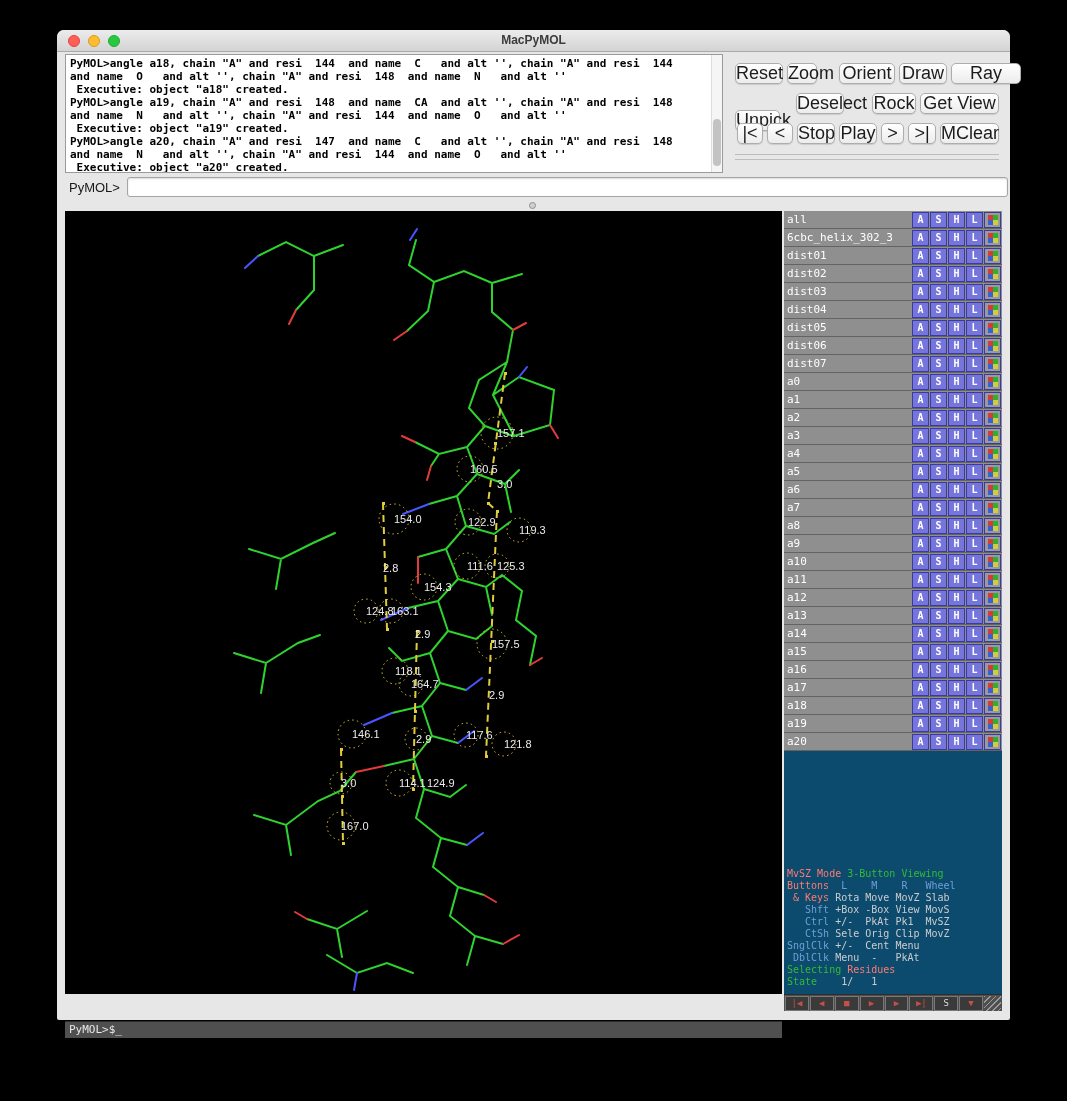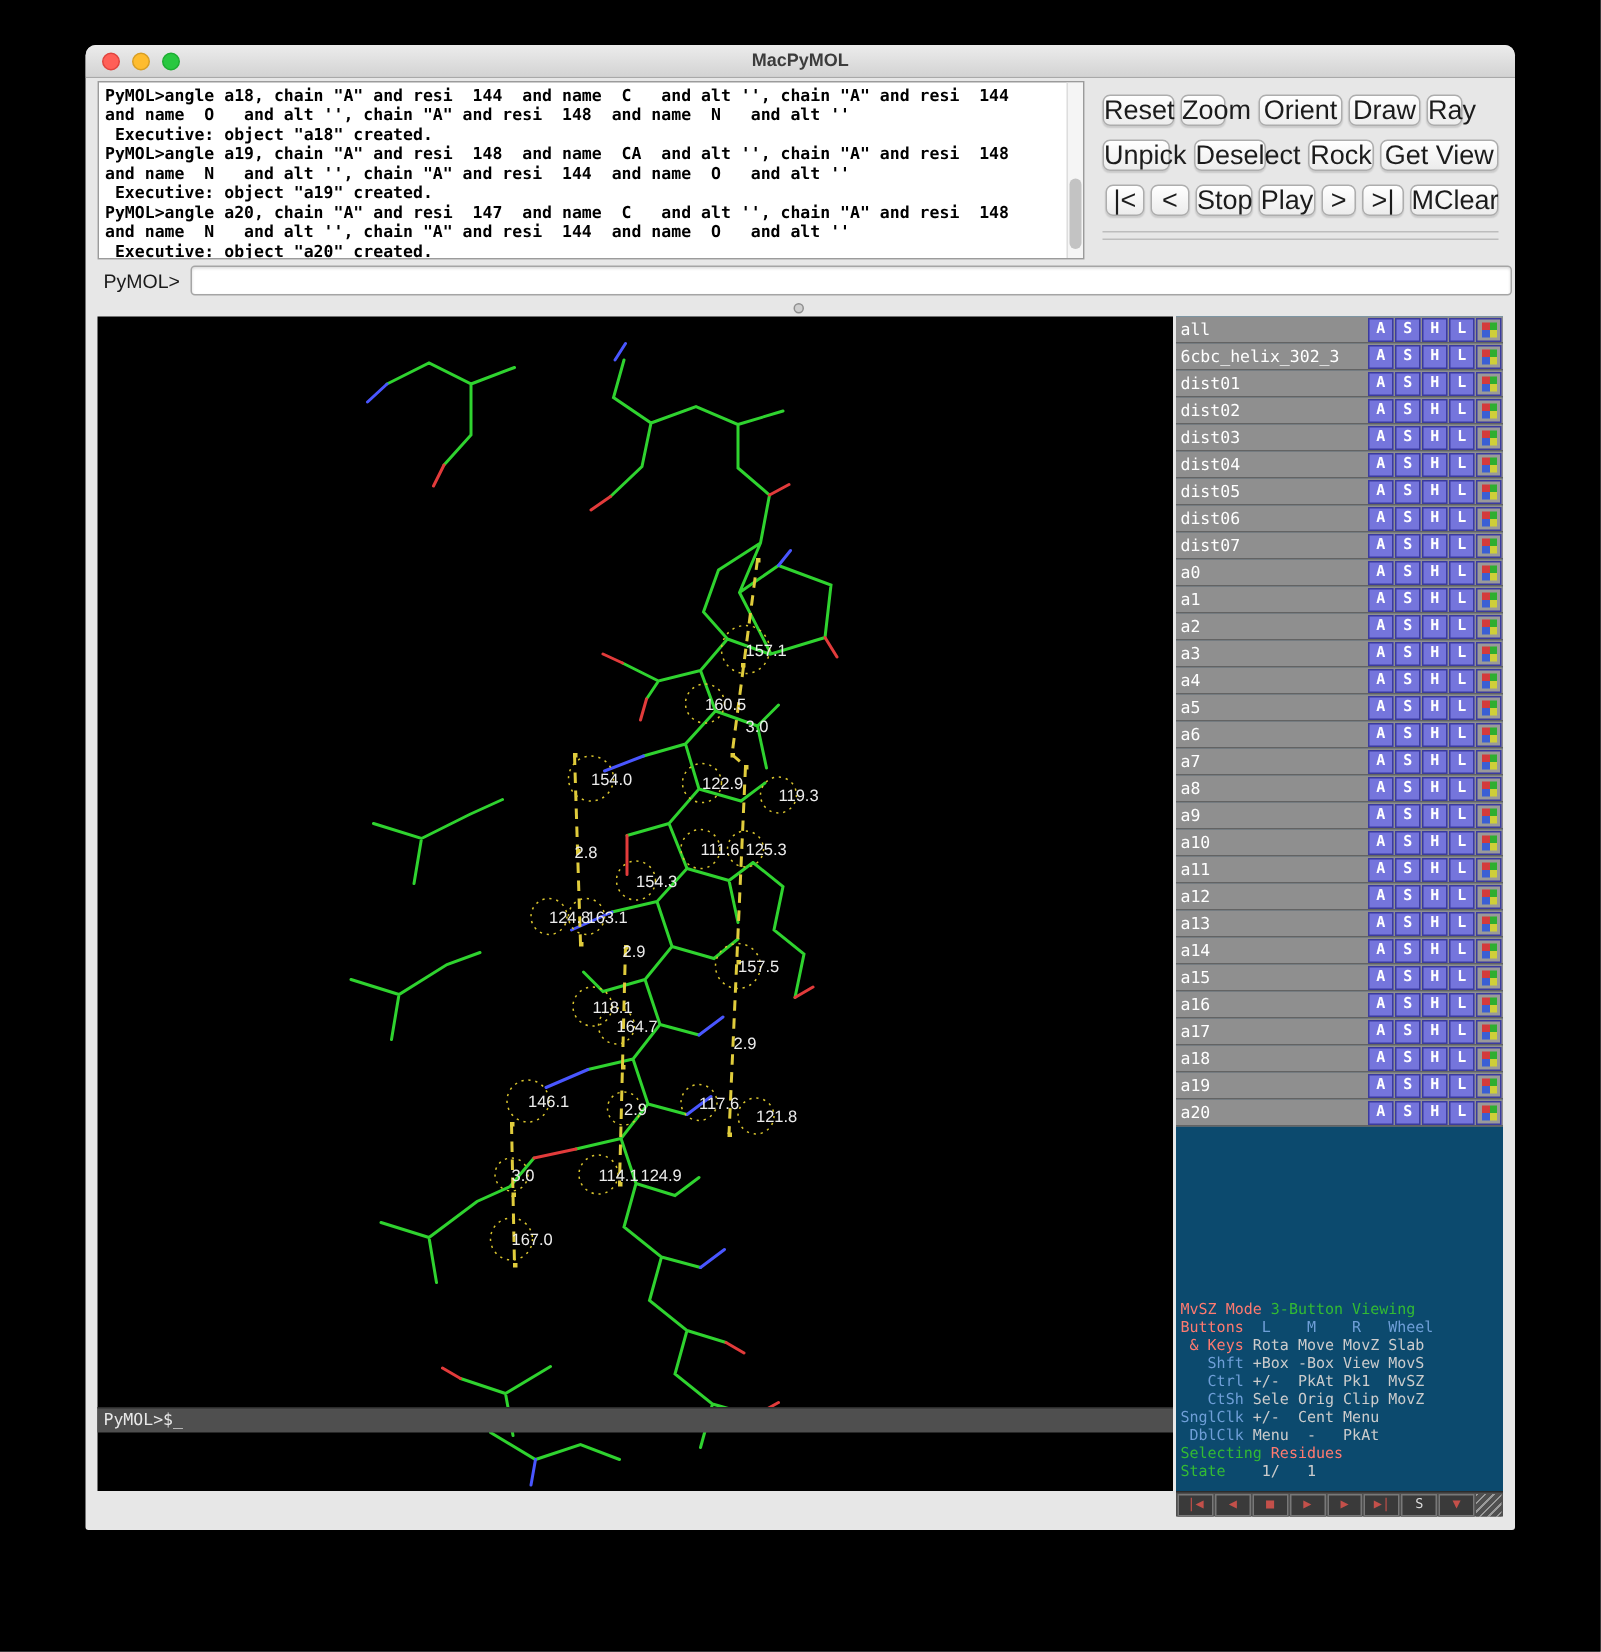--- a/index.html
+++ b/index.html
@@ -23,21 +23,21 @@
 #viewport{position:absolute;left:8px;top:181px;width:717px;height:783px;background:#000}
 #molsvg text{fill:#ececec;font-family:"Liberation Sans",sans-serif;font-size:11px}
 #objpanel{position:absolute;left:727px;top:181px;width:218px;height:783px;background:#0c4a6e;overflow:hidden}
 .orow{display:flex;align-items:center;height:18px;background:#8f8f8f;border-bottom:1px solid #636363}
 .oname{flex:1;font:11px "DejaVu Sans Mono",monospace;color:#fff;padding-left:3px;white-space:nowrap;overflow:hidden}
 .obtn{width:17px;height:16px;margin-right:1px;background:#7575dc;border:1px solid #3b3b9e;color:#fff;font:bold 10px/14px "DejaVu Sans Mono",monospace;text-align:center;flex:0 0 auto}
 .cbtn{background:#9a9a9a;display:flex;align-items:center;justify-content:center}
 .cbtn i{display:block;width:10px;height:10px;background-image:linear-gradient(to right,#d43b3b 50%,#2fae2f 50%),linear-gradient(to right,#3b5fd4 50%,#cfcf39 50%);background-size:100% 50%;background-position:top,bottom;background-repeat:no-repeat}
 #mousepanel{position:absolute;left:3px;top:657px;width:212px}
 .mline{font:10px/12px "DejaVu Sans Mono",monospace;white-space:pre}
-#bottombar{position:absolute;left:8px;top:908px;width:717px;height:17px;background:#4f4f4f;border-top:1px solid #2c2c2c}
+#bottombar{position:absolute;left:8px;top:991px;width:717px;height:17px;background:#4f4f4f;border-top:1px solid #2c2c2c}
 #statusprompt{font:11px/16px "DejaVu Sans Mono",monospace;color:#e8e8e8;padding-left:4px}
 #playbar{position:absolute;left:727px;top:964px;width:218px;height:17px;background:#4f4f4f;border-top:1px solid #2c2c2c;display:flex;align-items:center;padding:0 1px;gap:1px}
 .pbtn{flex:1;height:15px;background:#3a3a3a;border:1px solid #787878;color:#c4504a;font:9px/13px "DejaVu Sans Mono",monospace;text-align:center;white-space:nowrap;overflow:hidden}
 .pbtn.pb-light{color:#ddd}
 #grip{flex:0 0 17px;height:15px;background:repeating-linear-gradient(135deg,#9a9a9a 0 1px,#4f4f4f 1px 4px)}
 </style>
 </head>
 <body>
 
 <div id="window">
@@ -62,23 +62,23 @@
       </div>
     <div id="cscroll">
       <div id="cthumb"></div>
     </div>
   </div>
 
   <div class="btn" style="left:678px;top:33px;width:48px">Reset</div>
   <div class="btn" style="left:730px;top:33px;width:30px">Zoom</div>
   <div class="btn" style="left:782px;top:33px;width:56px">Orient</div>
   <div class="btn" style="left:842px;top:33px;width:48px">Draw</div>
-  <div class="btn" style="left:894px;top:33px;width:24px">Ray</div>
-
-  <div class="btn" style="left:678px;top:63px;width:45px">Unpick</div>
+  <div class="btn" style="left:894px;top:33px;width:70px">Ray</div>
+
+  <div class="btn" style="left:678px;top:80px;width:45px">Unpick</div>
   <div class="btn" style="left:739px;top:63px;width:48px">Deselect</div>
   <div class="btn" style="left:815px;top:63px;width:44px">Rock</div>
   <div class="btn" style="left:863px;top:63px;width:79px">Get View</div>
 
   <div class="btn" style="left:680px;top:93px;width:26px">|&lt;</div>
   <div class="btn" style="left:710px;top:93px;width:26px">&lt;</div>
   <div class="btn" style="left:740px;top:93px;width:38px">Stop</div>
   <div class="btn" style="left:782px;top:93px;width:38px">Play</div>
   <div class="btn" style="left:824px;top:93px;width:23px">&gt;</div>
   <div class="btn" style="left:851px;top:93px;width:28px">&gt;|</div>

